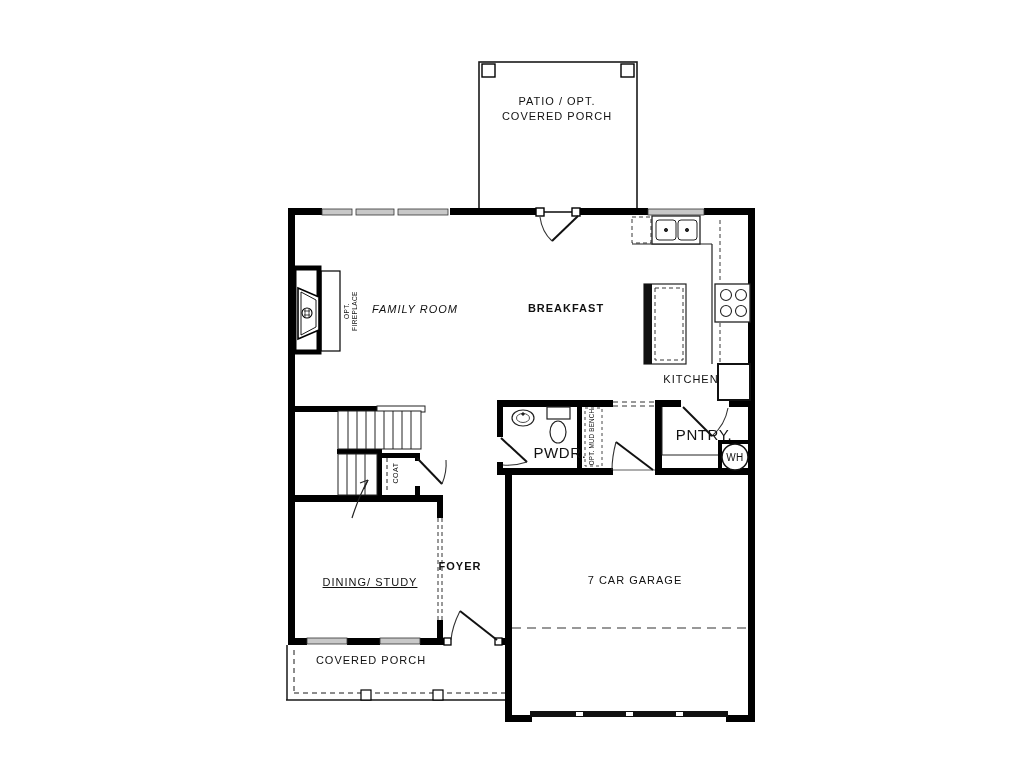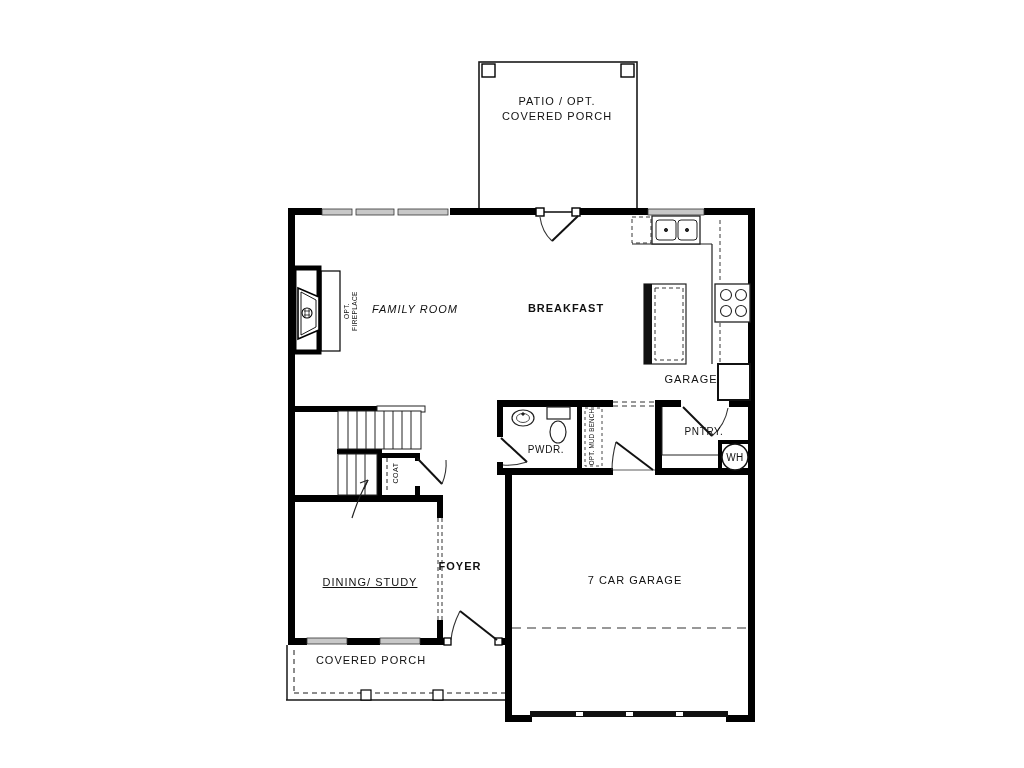--- a/index.html
+++ b/index.html
@@ -2,21 +2,21 @@
 <html><head>
 <meta charset="utf-8">
 <style>
   html,body{margin:0;padding:0;background:#ffffff;}
   #canvas{position:relative;width:1024px;height:768px;background:#ffffff;overflow:hidden;
           font-family:"Liberation Sans", sans-serif;color:#111;}
   svg{position:absolute;left:0;top:0;}
   .lbl{position:absolute;text-align:center;color:#111;letter-spacing:1px;
        font-family:"Liberation Sans", sans-serif;white-space:nowrap;}
   .lbl.big{font-size:11px;}
-  .lbl.med{font-size:10px;letter-spacing:0.6px;}
+  .lbl.med{font-size:15px;letter-spacing:0.6px;}
   .lbl.sm{font-size:10px;letter-spacing:0.3px;}
   .rot{transform:rotate(-90deg);transform-origin:center center;}
   .two{line-height:15px;}
   .tiny2{font-size:6.5px;line-height:8px;letter-spacing:0.4px;}
   .tiny1{font-size:7px;letter-spacing:0.5px;}
   .mini{font-size:6.3px;letter-spacing:0.2px;}
 </style>
 </head>
 <body>
 
@@ -202,26 +202,26 @@
 
 </svg>
 
 <div class="lbl big two" style="left:477px;top:94px;width:160px;">
   <div>PATIO / OPT.</div>
   <div>COVERED PORCH</div>
 </div>
 
 <div class="lbl big" style="left:355px;top:303px;width:120px;font-style:italic;">FAMILY ROOM</div>
 <div class="lbl big" style="left:506px;top:302px;width:120px;font-weight:bold;">BREAKFAST</div>
-<div class="lbl big" style="left:641px;top:373px;width:100px;">GARAGE</div>
+<div class="lbl big" style="left:641px;top:373px;width:100px;">KITCHEN</div>
 <div class="lbl big" style="left:290px;top:576px;width:160px;text-decoration:underline;">DINING/ STUDY</div>
 <div class="lbl big" style="left:420px;top:560px;width:80px;font-weight:bold;">FOYER</div>
 <div class="lbl big" style="left:555px;top:574px;width:160px;">7 CAR GARAGE</div>
 <div class="lbl big" style="left:291px;top:654px;width:160px;">COVERED PORCH</div>
-<div class="lbl med" style="left:516px;top:444px;width:60px;">PWDR.</div>
+<div class="lbl med" style="left:530px;top:444px;width:60px;">PWDR.</div>
 <div class="lbl med" style="left:674px;top:426px;width:60px;">PNTRY.</div>
 <div class="lbl sm" style="left:720px;top:452px;width:30px;">WH</div>
 
 <div class="lbl rot tiny1" style="left:378px;top:467px;width:40px;height:12px;">COAT</div>
 <div class="lbl rot mini" style="left:561px;top:432px;width:64px;height:10px;">OPT. MUD BENCH</div>
 
 <div class="lbl rot tiny2" style="left:317px;top:302px;width:70px;height:18px;">
   <div>OPT.</div>
   <div>FIREPLACE</div>
 </div>

